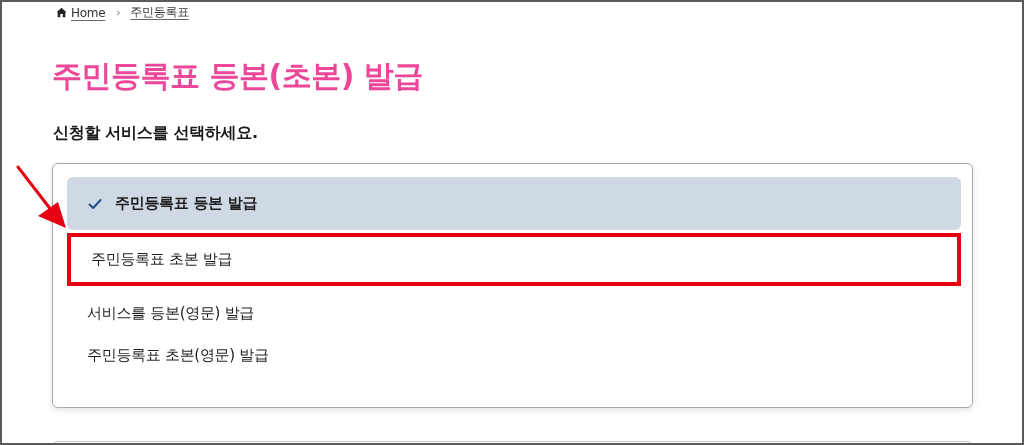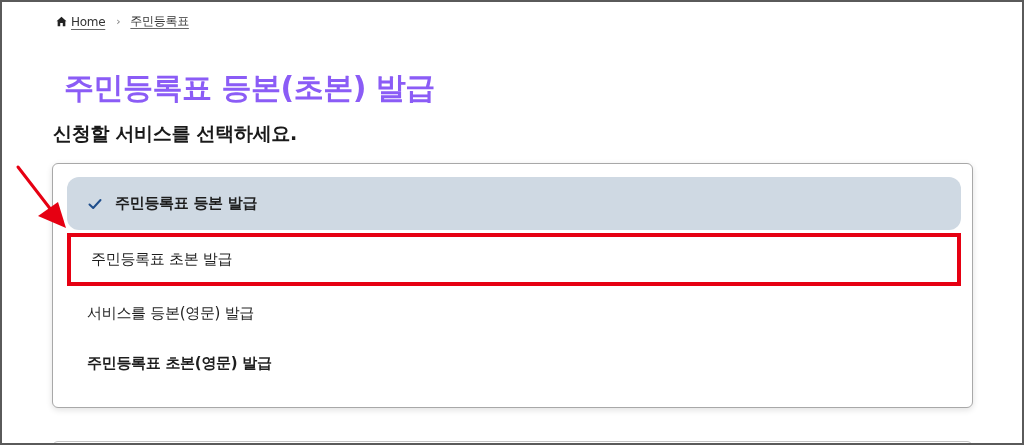--- a/index.html
+++ b/index.html
@@ -20,21 +20,21 @@
       left: 0; top: 0;
       width: 1024px; height: 445px;
       box-sizing: border-box;
       border: 2px solid #5a5a5a;
       pointer-events: none;
       z-index: 50;
     }
     .breadcrumb {
       position: absolute;
       left: 56px;
-      top: 13px;
+      top: 4px;
       display: flex;
       align-items: center;
       font-size: 12px;
       color: #333;
       letter-spacing: -0.3px;
       text-align: right;
     }
     .breadcrumb .home-icon {
       width: 11px;
       height: 11px;
@@ -49,33 +49,33 @@
     }
     .breadcrumb .sep {
       margin: 0 10px 0 11px;
       color: #777;
       font-size: 11px;
     }
     .page-title {
       position: absolute;
       left: 52px;
       top: 52px;
-      margin: 12px;
+      margin: 0;
       font-size: 30px;
       font-weight: 700;
-      color: #8b5cf6;
+      color: #ec4899;
       letter-spacing: -0.5px;
       line-height: 48px;
     }
     .subtitle {
       position: absolute;
       left: 53px;
       top: 123px;
       margin: 0;
-      font-size: 19px;
+      font-size: 16px;
       font-weight: 700;
       color: #1a1a1a;
       letter-spacing: -0.3px;
       line-height: 20px;
     }
     .card {
       position: absolute;
       left: 52px;
       top: 163px;
       width: 921px;
@@ -96,36 +96,36 @@
       align-items: center;
       padding-left: 20px;
       font-size: 15px;
       color: #1e1e1e;
       letter-spacing: -0.3px;
       cursor: pointer;
     }
     .option.selected {
       top: 13px;
       background: #cfd9e3;
-      border-radius: 12px;
+      border-radius: 6px;
       font-weight: 700;
       padding-left: 20px;
     }
     .option.selected .check-icon {
       width: 16px;
       height: 16px;
       margin-right: 12px;
       display: inline-block;
     }
     .option.highlighted {
       top: 69px;
       border: 4px solid #e60012;
     }
     .option.o3 { top: 123px; }
-    .option.o4 { top: 173px; font-weight: bold; }
+    .option.o4 { top: 165px; }
 
     .arrow {
       position: absolute;
       left: 0;
       top: 160px;
       width: 80px;
       height: 80px;
       z-index: 40;
     }
     .next-card {

